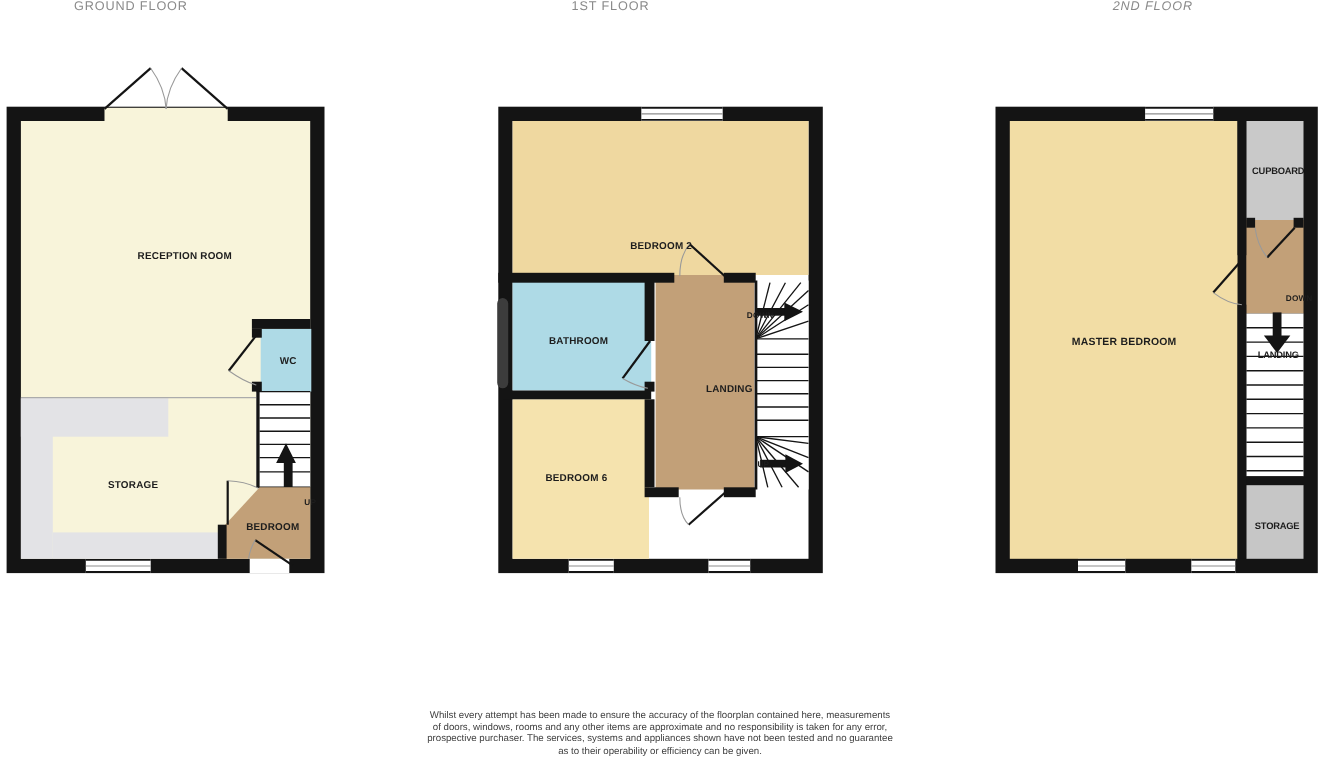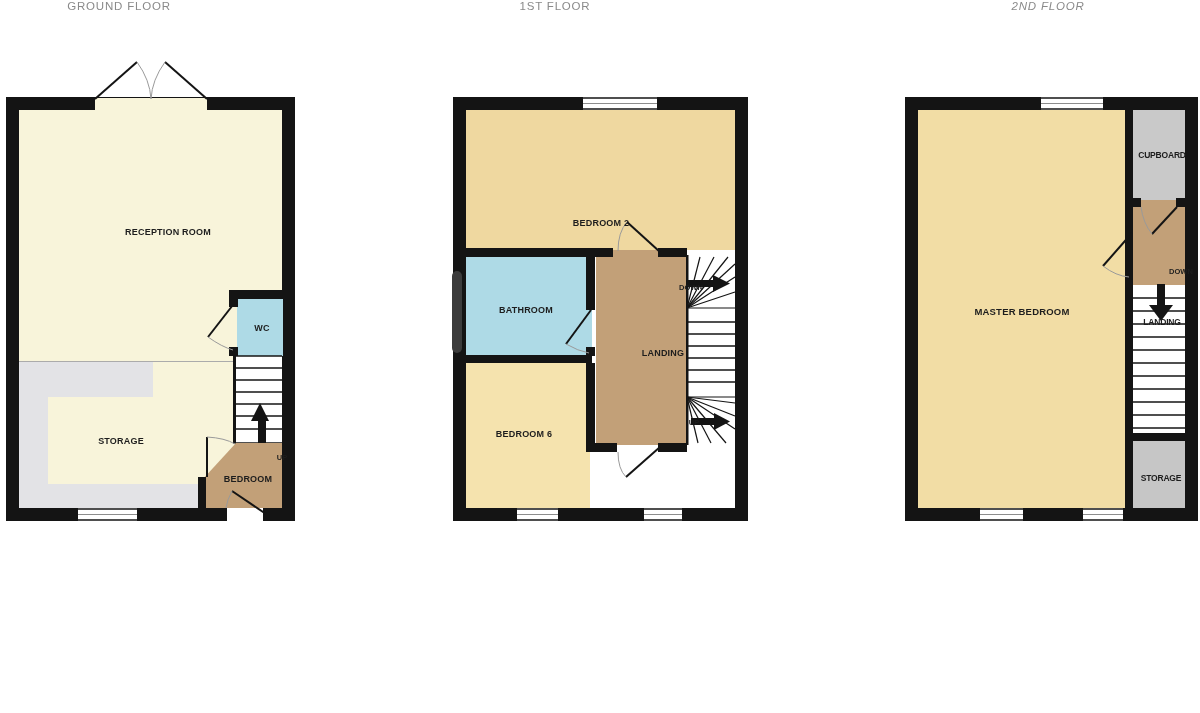--- a/index.html
+++ b/index.html
@@ -273,15 +273,19 @@
   <div class="lbl sm" style="left:671px;top:287px;">DOWN</div>
   <div class="lbl sm" style="left:674px;top:422px;">UP</div>
 
   <div class="lbl big" style="left:1022px;top:311px;">MASTER BEDROOM</div>
   <div class="lbl tight" style="left:1162px;top:155px;">CUPBOARD</div>
   <div class="lbl sm" style="left:1161px;top:271px;">DOWN</div>
   <div class="lbl tight" style="left:1162px;top:322px;">LANDING</div>
   <div class="lbl tight" style="left:1161px;top:478px;">STORAGE</div>
 
   <div class="disclaimer">
+    <div>Whilst every attempt has been made to ensure the accuracy of the floorplan contained here, measurements</div>
+    <div>of doors, windows, rooms and any other items are approximate and no responsibility is taken for any error,</div>
+    <div>prospective purchaser. The services, systems and appliances shown have not been tested and no guarantee</div>
+    <div>as to their operability or efficiency can be given.</div>
   </div>
 
 </div>
 
 </body></html>

